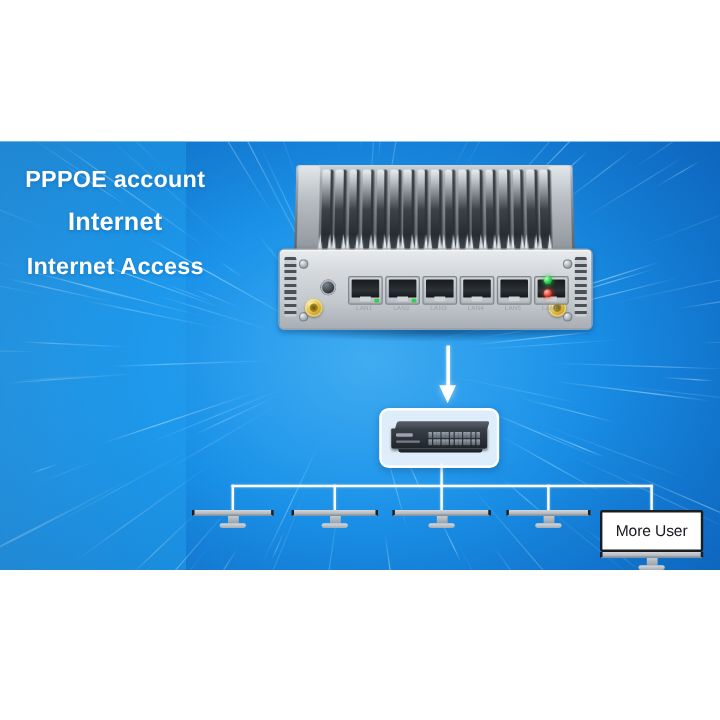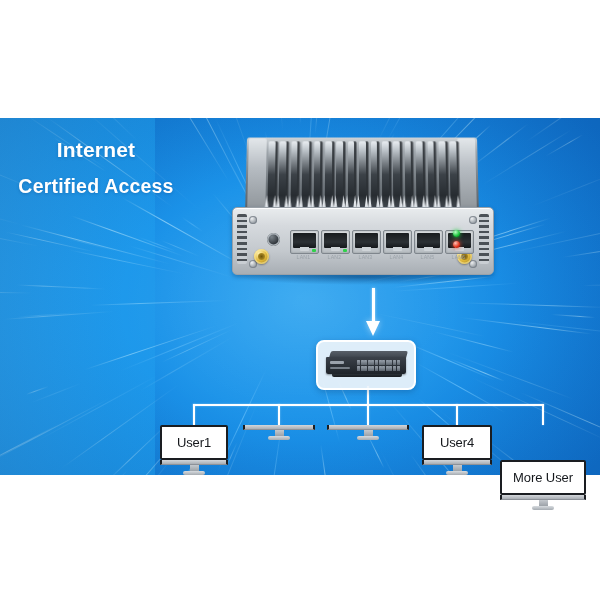--- a/index.html
+++ b/index.html
@@ -265,22 +265,23 @@
         <div class="streak" style="transform: rotate(264.204deg) translateX(167.204px); width: 146.311px; opacity: 0.62;"></div>
         <div class="streak" style="transform: rotate(65.4946deg) translateX(89.1671px); width: 34.184px; opacity: 0.51;"></div>
         <div class="streak" style="transform: rotate(330.075deg) translateX(283.579px); width: 42.5858px; opacity: 0.57;"></div>
         <div class="streak" style="transform: rotate(157.917deg) translateX(66.1512px); width: 128.48px; opacity: 0.45; background: linear-gradient(90deg, rgba(255, 255, 255, 0), rgba(125, 205, 255, 0.9), rgba(90, 180, 255, 0));"></div>
         <div class="streak" style="transform: rotate(273.633deg) translateX(119.917px); width: 111.09px; opacity: 0.42; background: linear-gradient(90deg, rgba(255, 255, 255, 0), rgba(125, 205, 255, 0.9), rgba(90, 180, 255, 0));"></div>
       </div>
     <div id="bg-vignette"></div>
   </div>
 
   <div id="headline">
+    <div class="hl-line sm">PPPOE account</div>
     <div class="hl-line">Internet</div>
-    <div class="hl-line sm">Certified Access</div>
+    <div class="hl-line sm">Internet Access</div>
   </div>
 
   <div id="minipc">
     <div id="pc-shadow"></div>
     <div id="heatsink">
       <div id="hs-left-cap"></div>
       <div id="hs-right-cap"></div>
     <div class="fin" style="left: 22px;">
           <div class="notch"></div>
         </div>
@@ -429,46 +430,40 @@
             <div class="sp"></div>
             <div class="sp"></div>
           </div>
       </div>
       <div id="sw-feet"></div>
     </div>
   </div>
 
   <div id="monitors">
       <div class="monitor" style="left: 160px; top: 425px; width: 68px;">
-        <div class="mon-screen">
-          <span class="mon-label">User1</span>
-        </div>
         <div class="mon-chin"></div>
         <div class="mon-neck"></div>
         <div class="mon-foot"></div>
       </div>
       <div class="monitor" style="left: 243px; top: 425px; width: 72px;">
         <div class="mon-chin"></div>
         <div class="mon-neck"></div>
         <div class="mon-foot"></div>
       </div>
       <div class="monitor" style="left: 327px; top: 425px; width: 82px;">
         <div class="mon-chin"></div>
         <div class="mon-neck"></div>
         <div class="mon-foot"></div>
       </div>
       <div class="monitor" style="left: 422px; top: 425px; width: 70px;">
-        <div class="mon-screen">
-          <span class="mon-label">User4</span>
-        </div>
         <div class="mon-chin"></div>
         <div class="mon-neck"></div>
         <div class="mon-foot"></div>
       </div>
-      <div class="monitor" style="left: 500px; top: 425px; width: 86px; margin-top: 35px;">
+      <div class="monitor" style="left: 500px; top: 425px; width: 86px;">
         <div class="mon-screen">
           <span class="mon-label">More User</span>
         </div>
         <div class="mon-chin"></div>
         <div class="mon-neck"></div>
         <div class="mon-foot"></div>
       </div>
     </div>
 
 </div>

